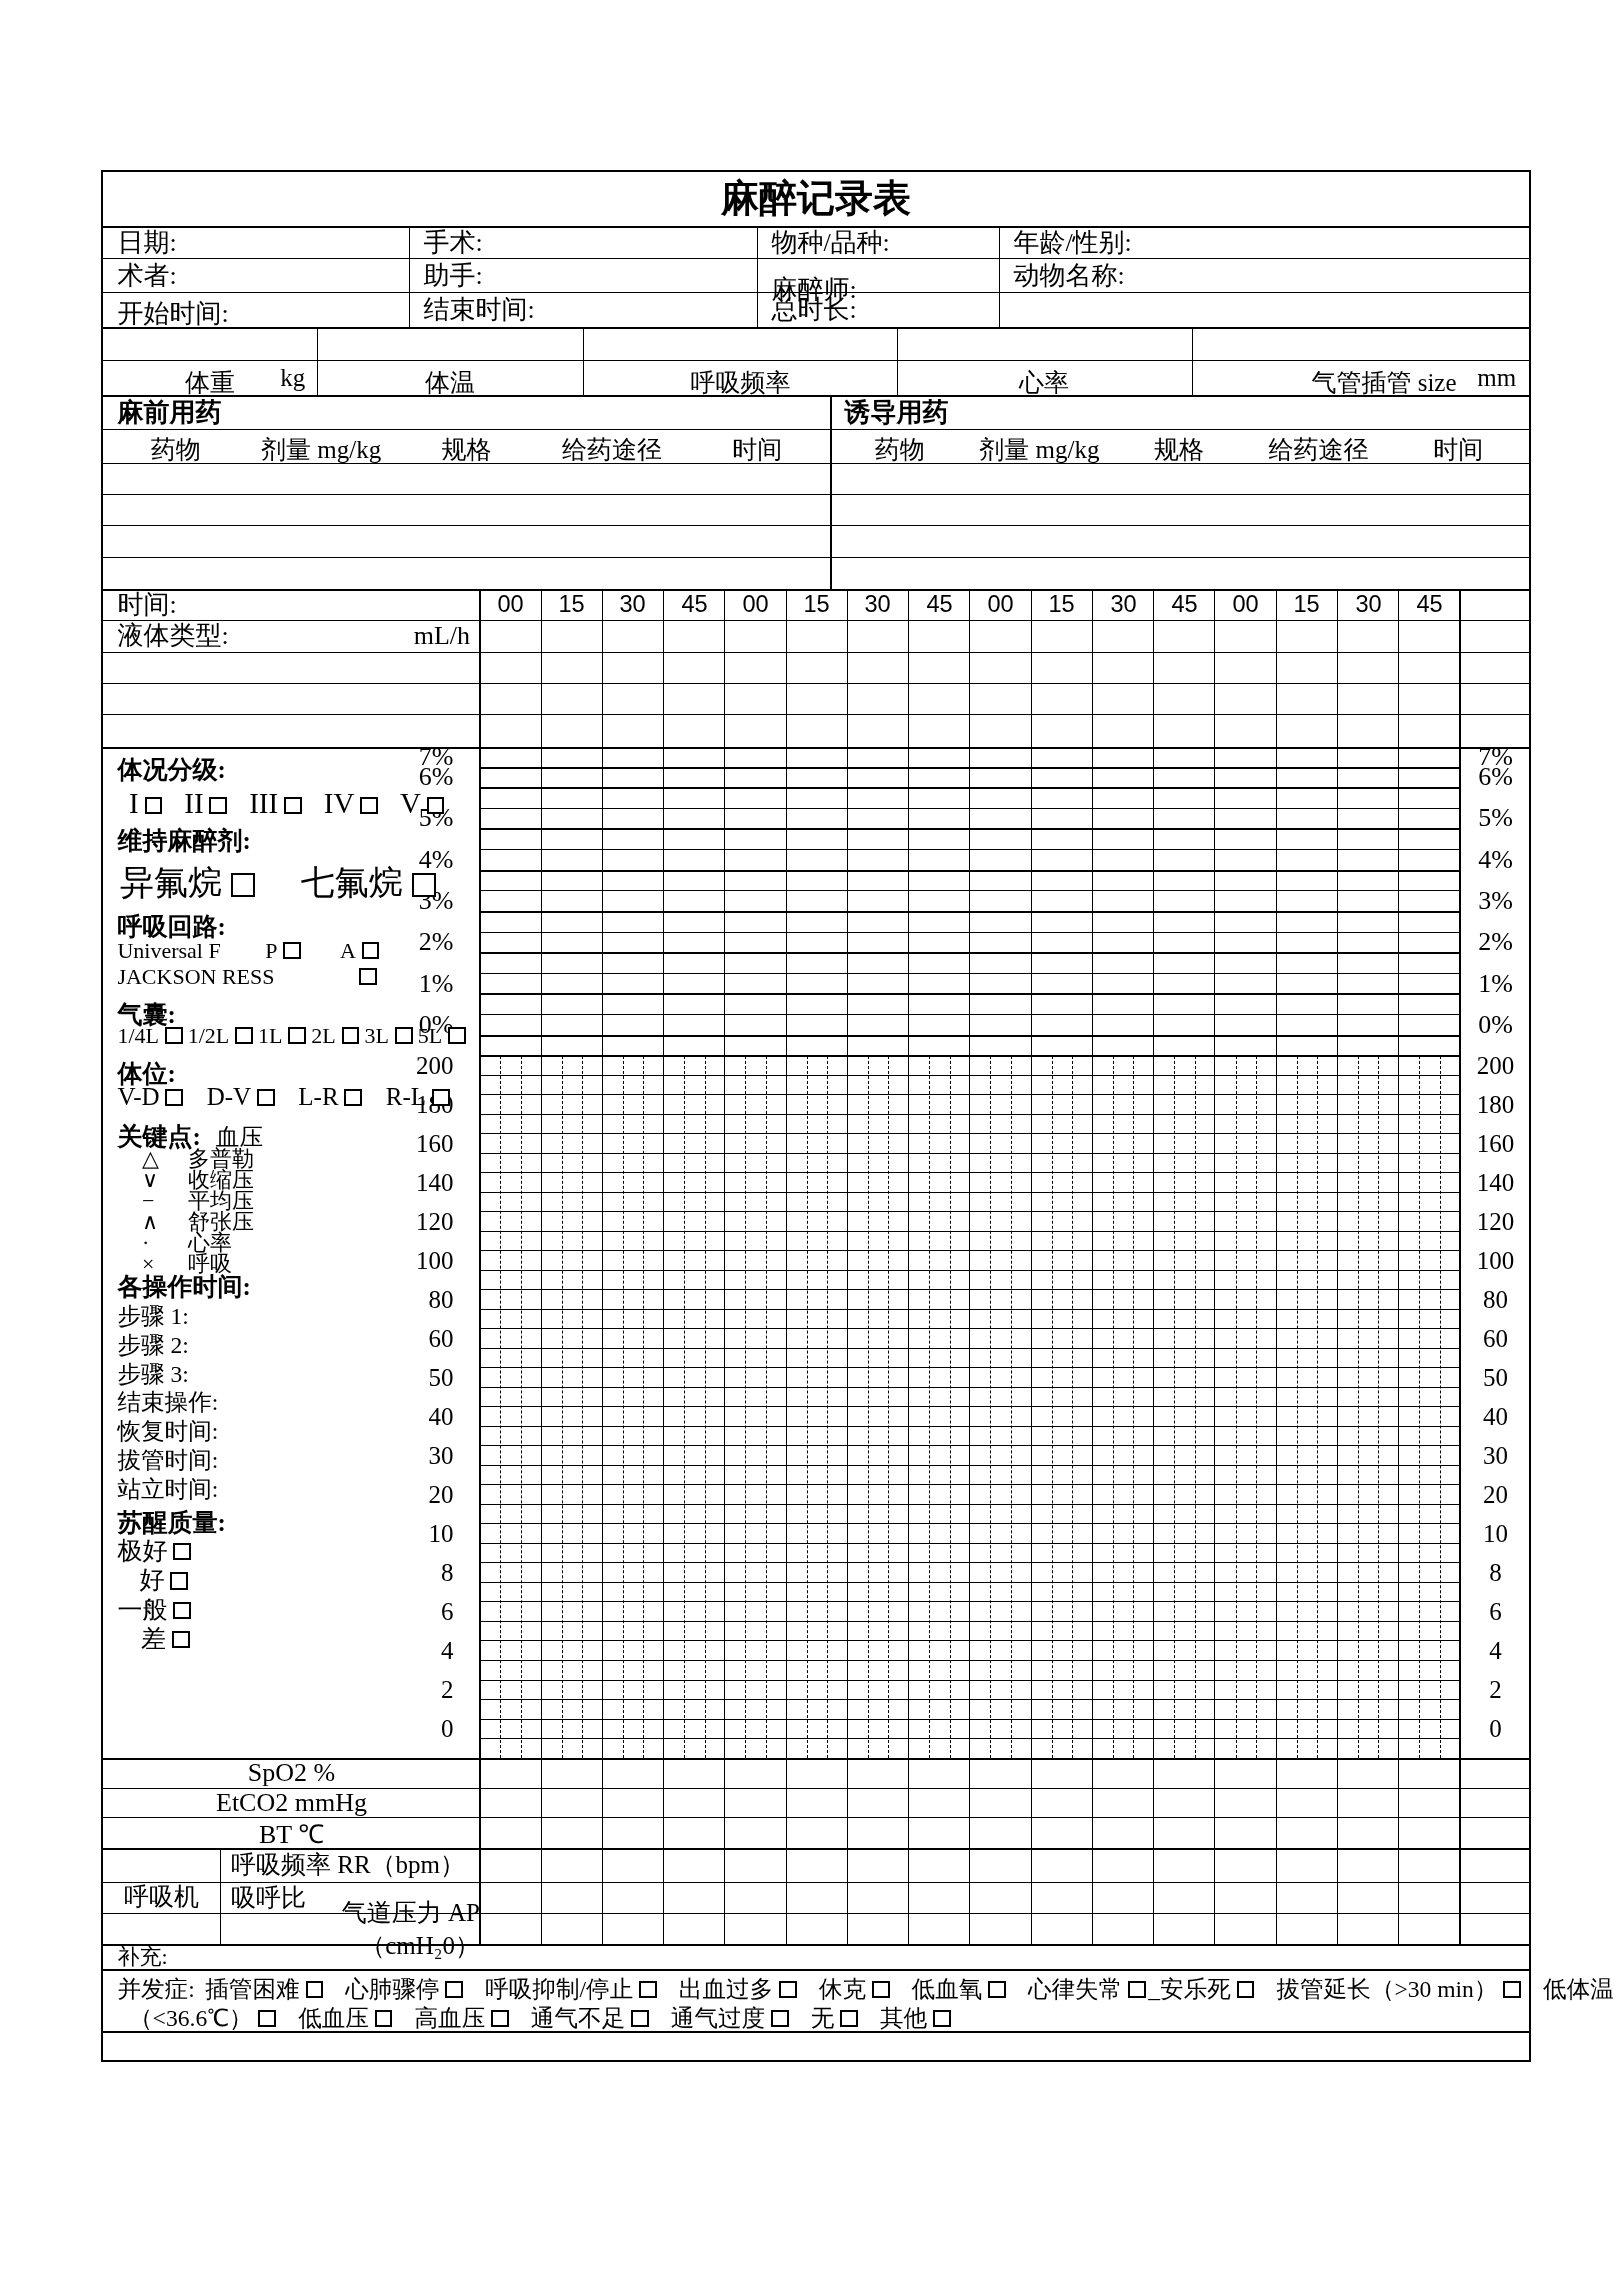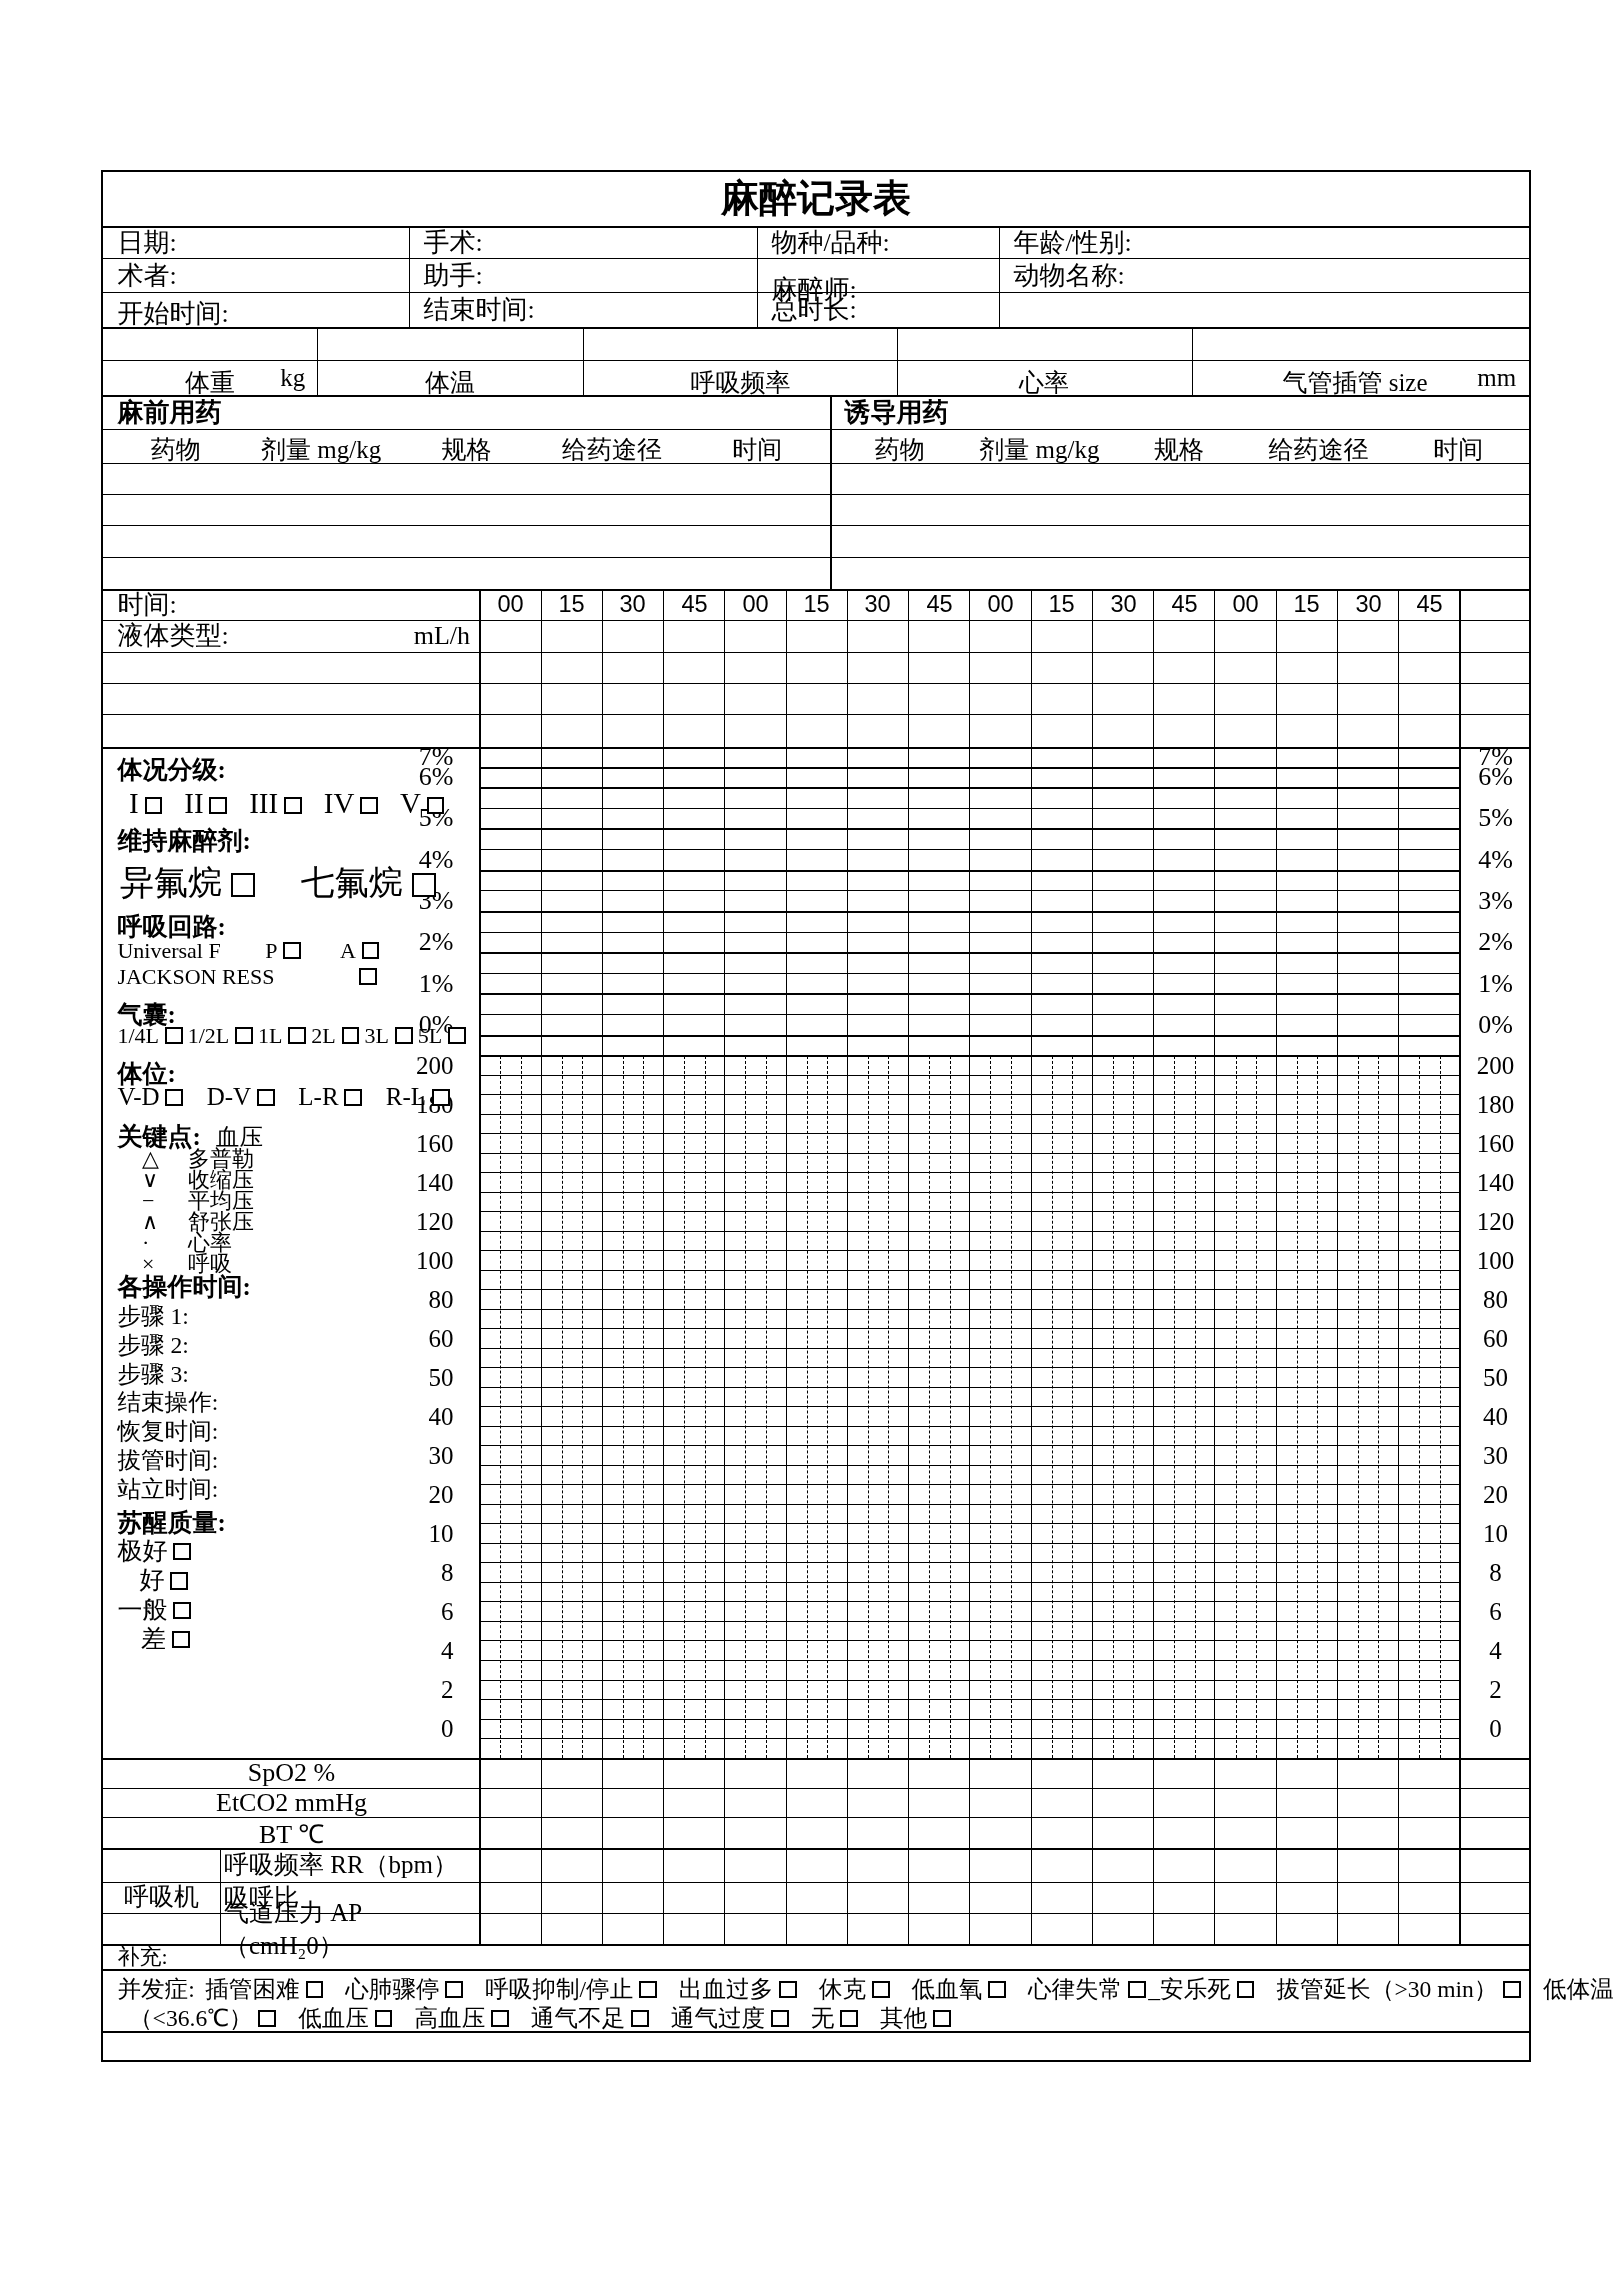--- a/index.html
+++ b/index.html
@@ -36,21 +36,21 @@
   .scale-right { justify-content:center; }
   .cb {
     display:inline-block; width:17.7px; height:17.7px; border:2px solid #000;
     vertical-align:-1.3px; margin-left:5.9px; background:#fff;
   }
   .cb.big { width:23.6px; height:23.6px; vertical-align:-2.6px; margin-left:9.2px; }
   .side { position:absolute; white-space:nowrap; font-size:23.6px; }
   .side.b { font-weight:bold; font-size:25px; }
   .dotv { position:absolute; width:0; border-left:1.3px dashed #000; }
   .mon-lbl { position:absolute; display:flex; align-items:center; justify-content:center; font-size:26px;text-align:right; }
-  .vent-lbl { position:absolute; display:flex; align-items:center; padding-left:4px; font-size:25px; }
+  .vent-lbl { position:absolute; display:flex; align-items:center; padding-left:11px; font-size:25px;text-align:right; }
   .flow-item { white-space:nowrap; }
   .comp-line { position:absolute; font-size:23.6px; white-space:nowrap; }
   .comp-line .seg { display:inline-block; }
 </style>
 </head>
 <body>
 
 <div class="form">
 
   <div class="title">麻醉记录表</div>
@@ -101,21 +101,21 @@
   <div class="info-cell" style="left:654px;top:100px;width:242px;height:34px">麻醉师:</div>
   <div class="info-cell" style="left:896px;top:86px;width:529px;height:34px">动物名称:</div>
   <div class="info-cell" style="left:0;top:124px;width:306px;height:35px">开始时间:</div>
   <div class="info-cell" style="left:306px;top:120px;width:347px;height:35px">结束时间:</div>
   <div class="info-cell" style="left:654px;top:120px;width:242px;height:35px">总时长:</div>
 
   <div class="vhdr-cell" style="left:0;top:155px;width:214px;height:33px">体重</div>
   <div class="vhdr-cell" style="left:214px;top:155px;width:266px;height:33px">体温</div>
   <div class="vhdr-cell" style="left:480px;top:155px;width:315px;height:33px">呼吸频率</div>
   <div class="vhdr-cell" style="left:794px;top:155px;width:294px;height:33px">心率</div>
-  <div class="vhdr-cell" style="left:1084px;top:155px;width:336px;height:33px">气管插管 size</div>
+  <div class="vhdr-cell" style="left:1113px;top:155px;width:336px;height:33px">气管插管 size</div>
   <div class="vval-cell" style="left:0;top:188px;width:214px;height:35px">kg</div>
   <div class="vval-cell" style="left:1089px;top:188px;width:336px;height:35px">mm</div>
 
   <div class="sec-title" style="left:0;top:223px;width:727px;height:34px">麻前用药</div>
   <div class="sec-title" style="left:727px;top:223px;width:698px;height:34px">诱导用药</div>
   <div class="medcols" id="premed-cols" style="left:0;top:257px;width:727px;height:33px">
       <span style="left: 10%; top: 3.9px;">药物</span>
       <span style="left: 30%; top: 3.9px;">剂量 mg/kg</span>
       <span style="left: 50%; top: 3.9px;">规格</span>
       <span style="left: 70%; top: 3.9px;">给药途径</span>

